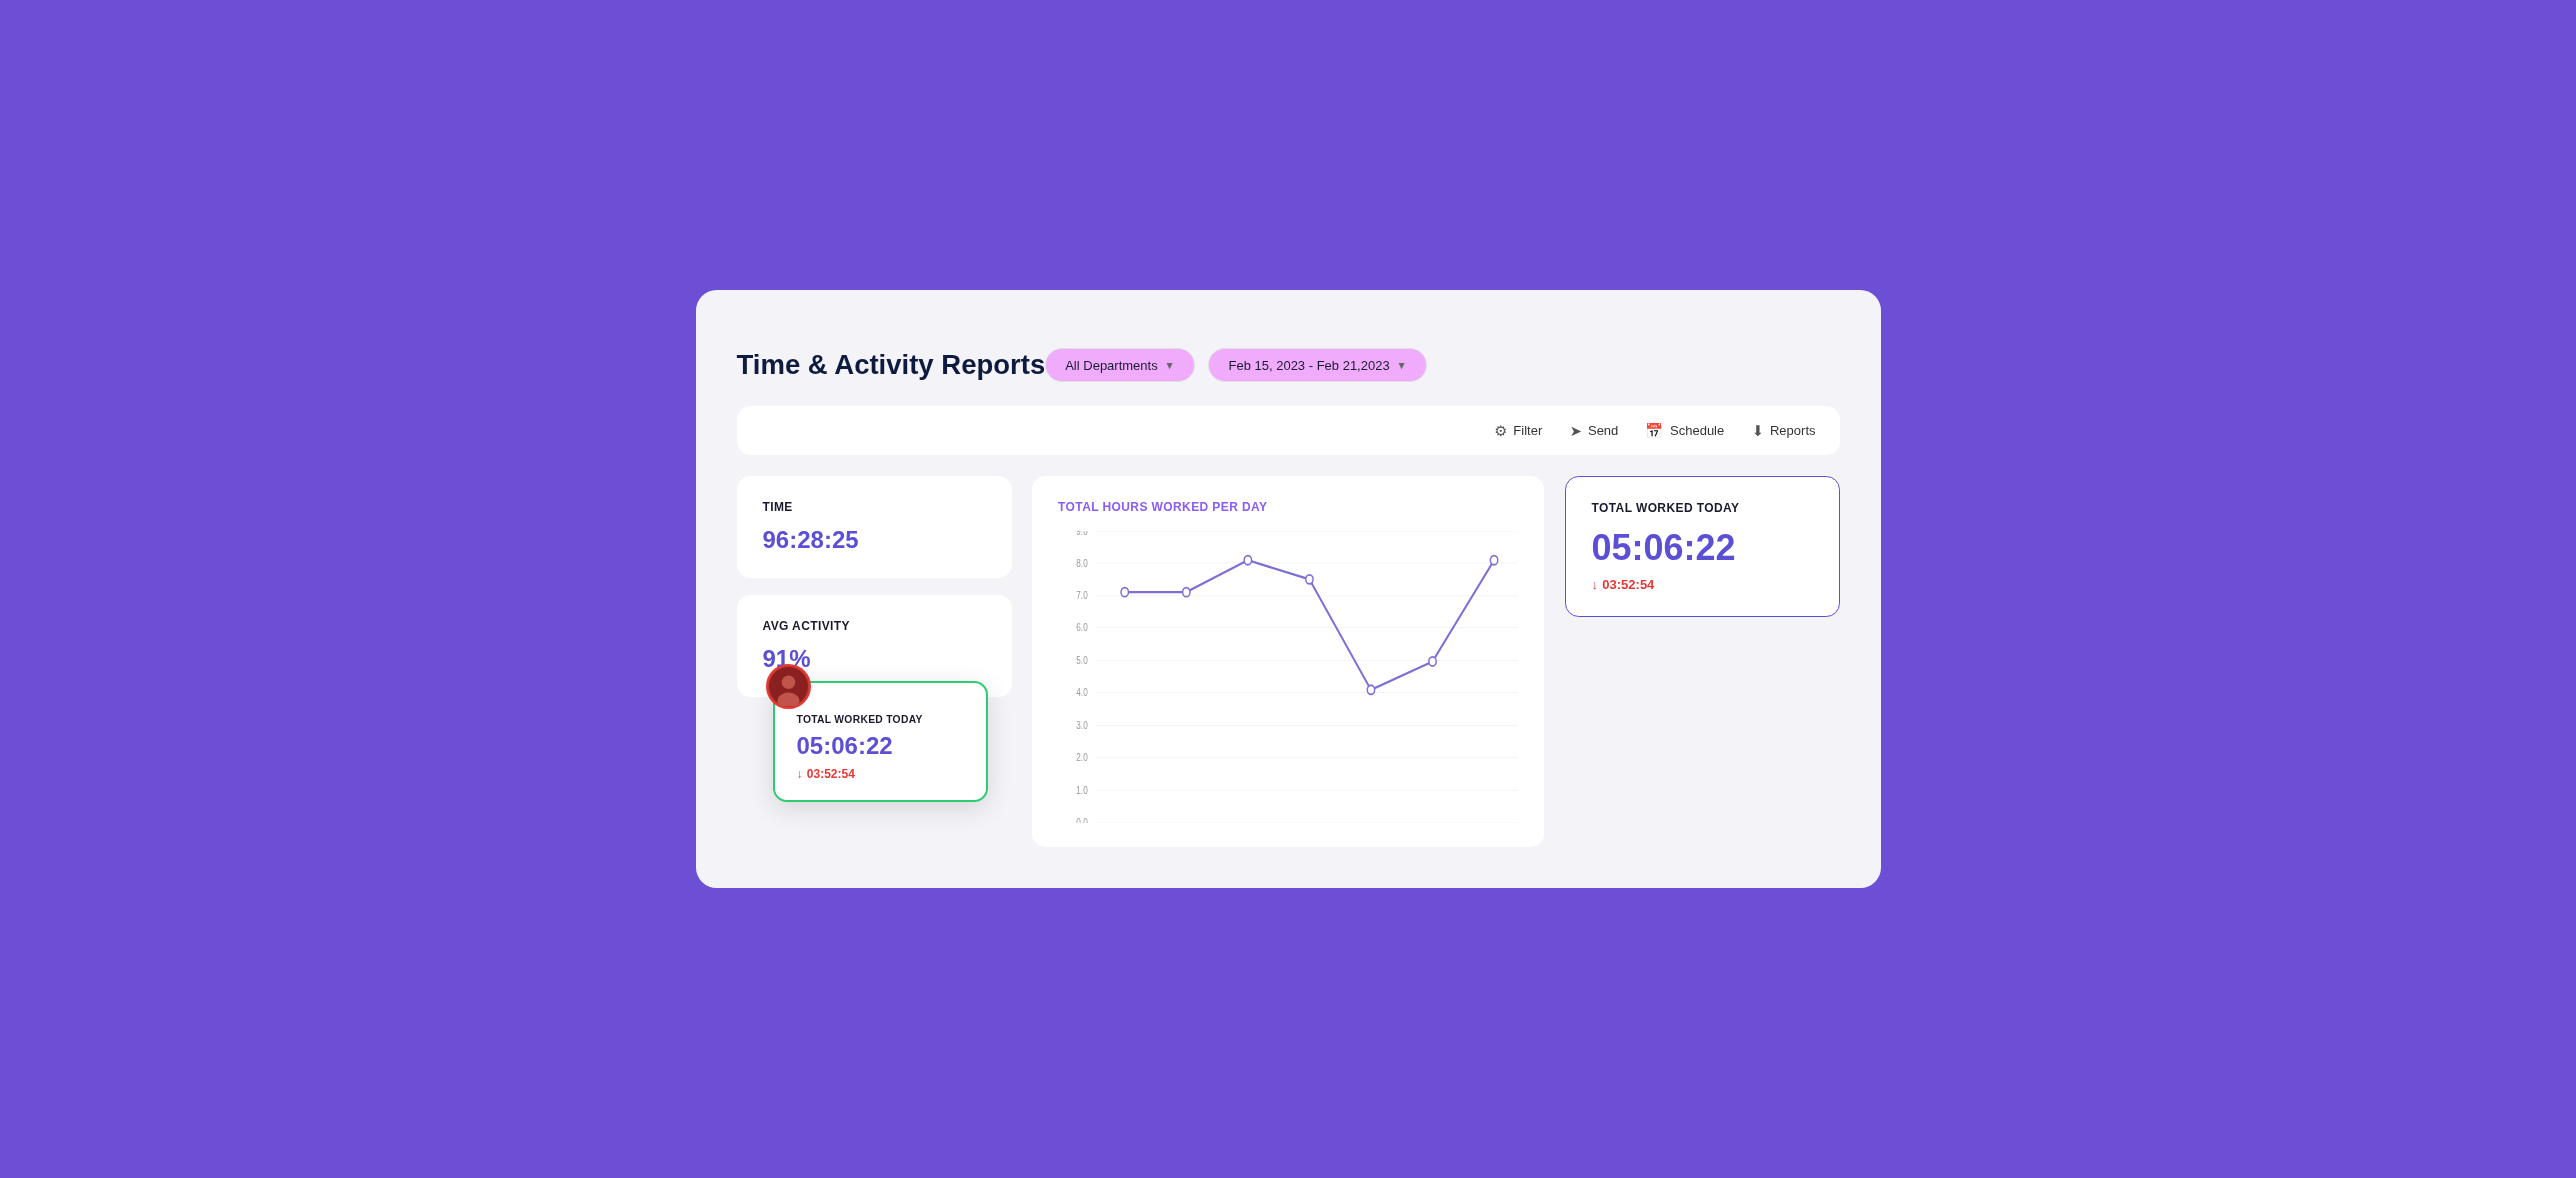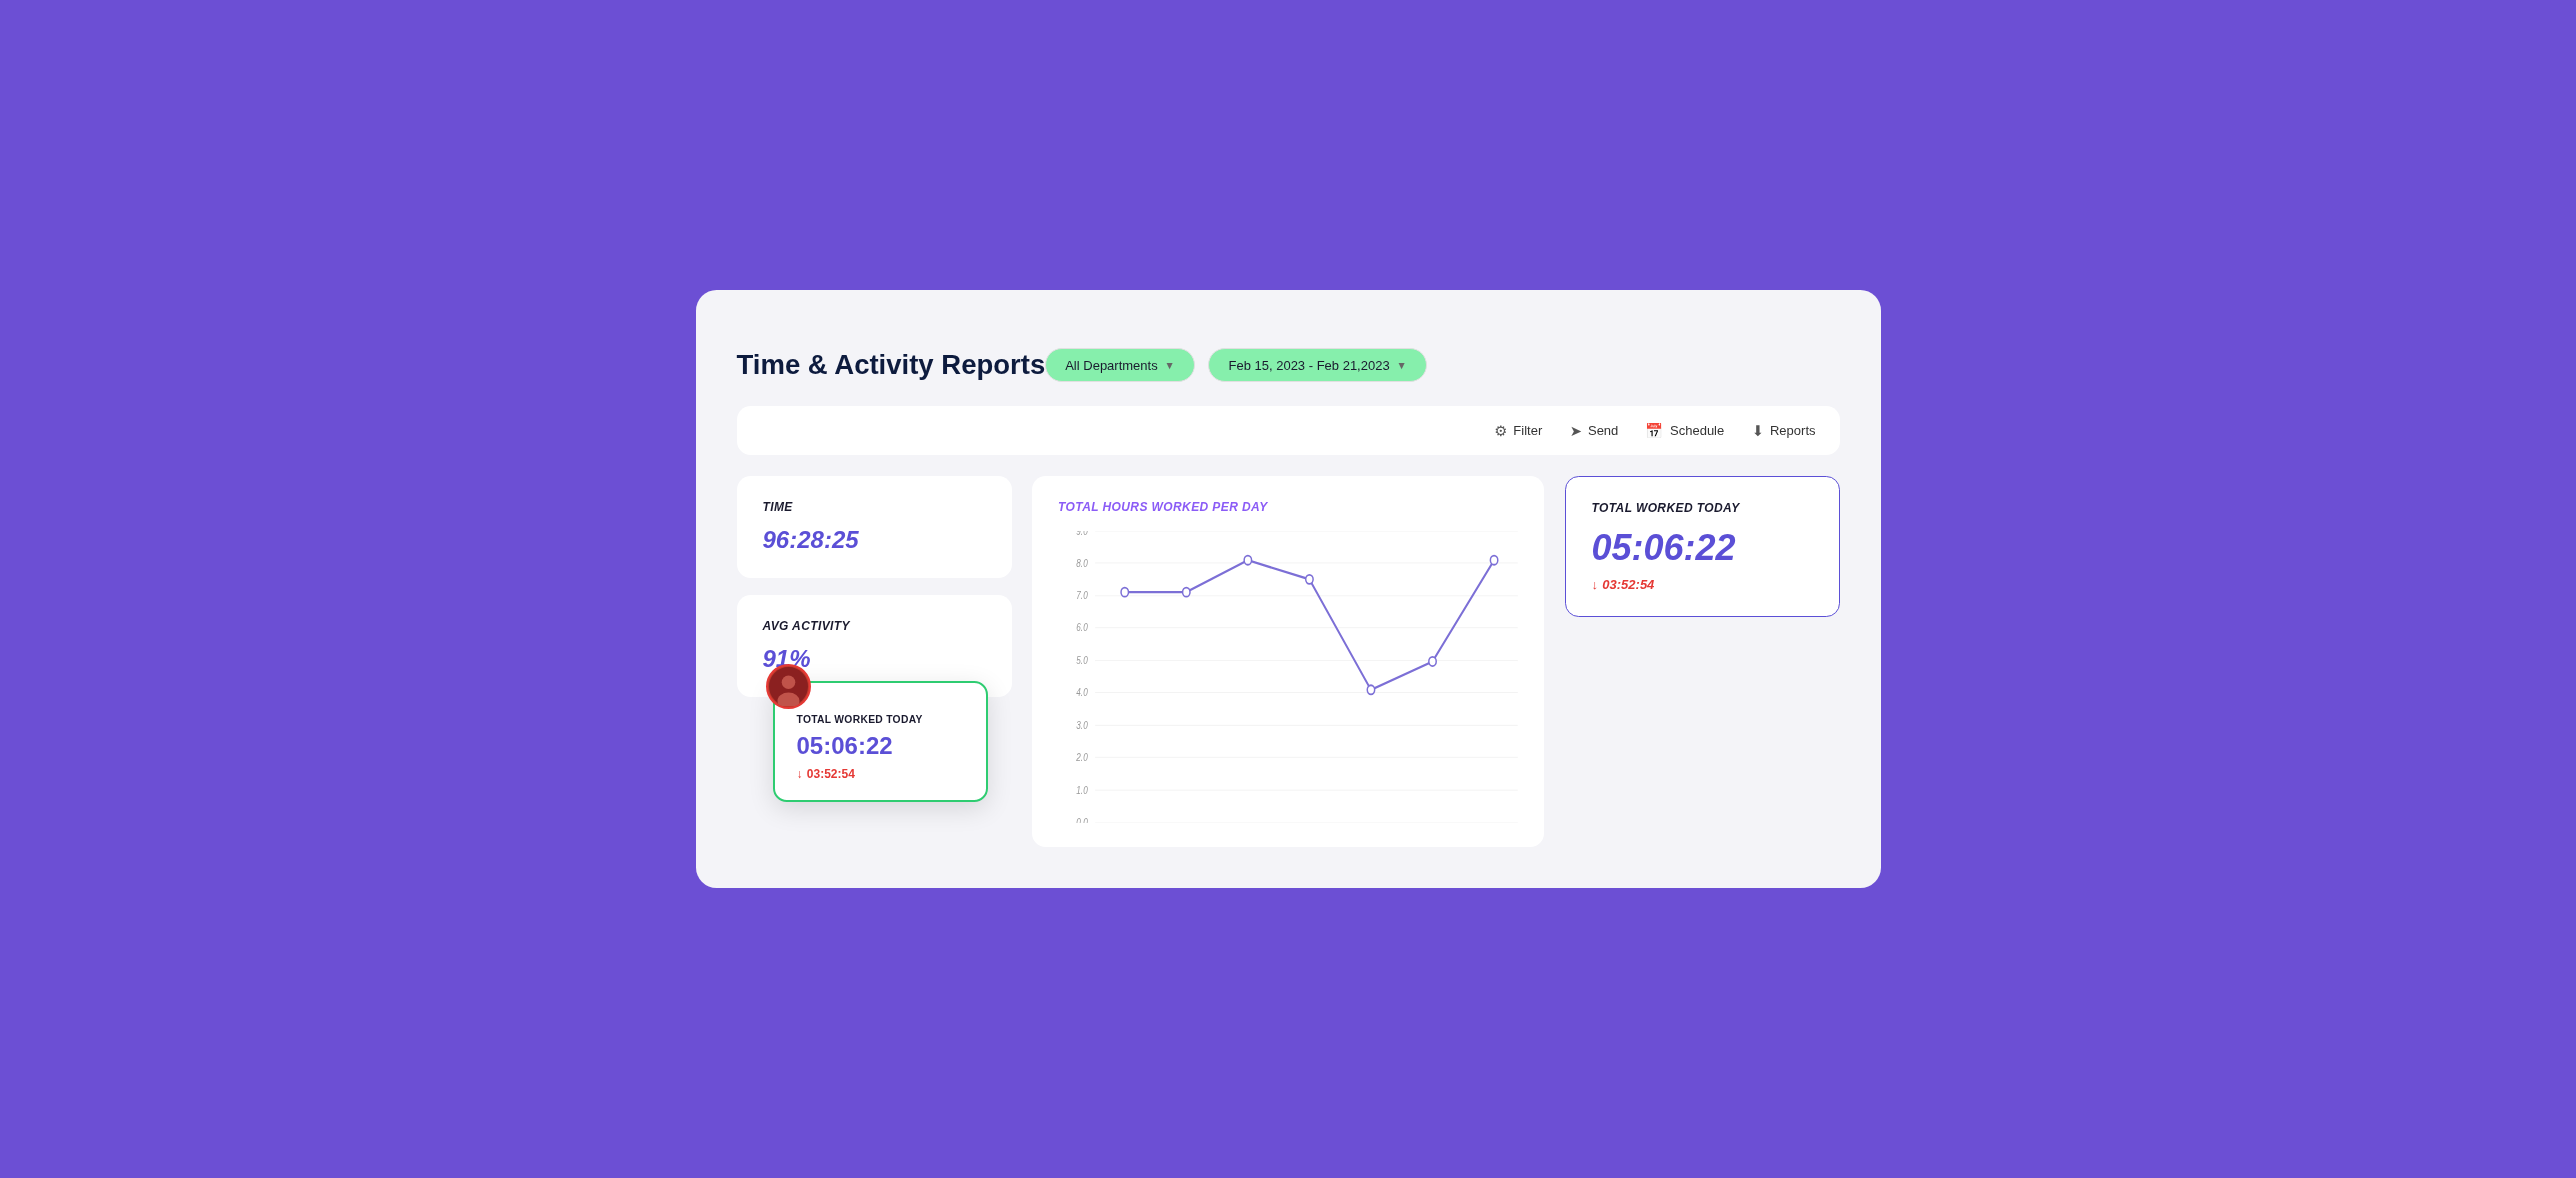--- a/index.html
+++ b/index.html
@@ -29,21 +29,21 @@
     .page-title {
       font-size: 27.5px;
       font-weight: 700;
       color: #0d1b3e;
     }
     .header-controls {
       display: flex;
       gap: 13.7px;
     }
     .dropdown-btn {
-      background: #86efac;
+      background: #f0abfc;
       border: 1.3px solid #e0e0e0;
       border-radius: 43px;
       padding: 8.6px 19px;
       font-size: 13px;
       color: #1a1a2e;
       cursor: pointer;
       display: flex;
       align-items: center;
       gap: 6.9px;
       font-weight: 500;
@@ -75,21 +75,20 @@
     }
     .toolbar-icon {
       font-size: 14.6px;
       color: #555;
     }
     .content-grid {
       display: grid;
       grid-template-columns: 275px 1fr 275px;
       gap: 20.6px;
       align-items: start;
-      font-style: italic;
     }
     .left-col {
       display: flex;
       flex-direction: column;
       gap: 17px;
     }
     .stat-card {
       background: #fff;
       border-radius: 13.7px;
       padding: 24px 26px;

